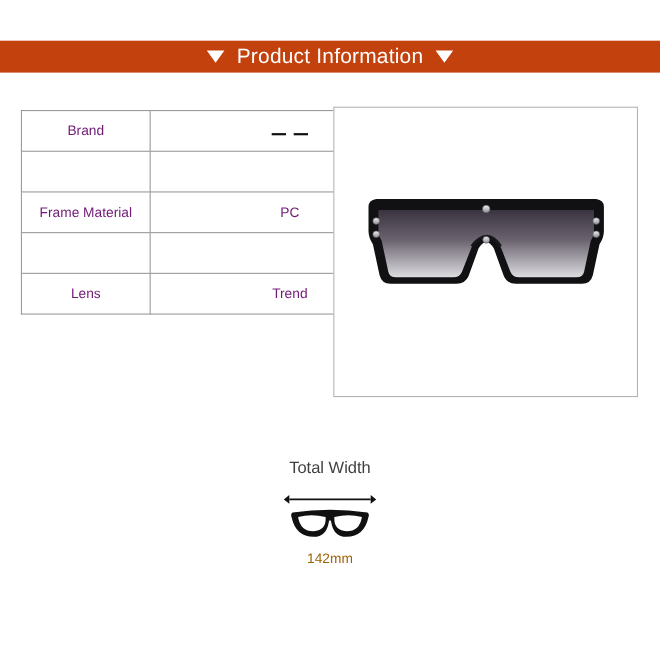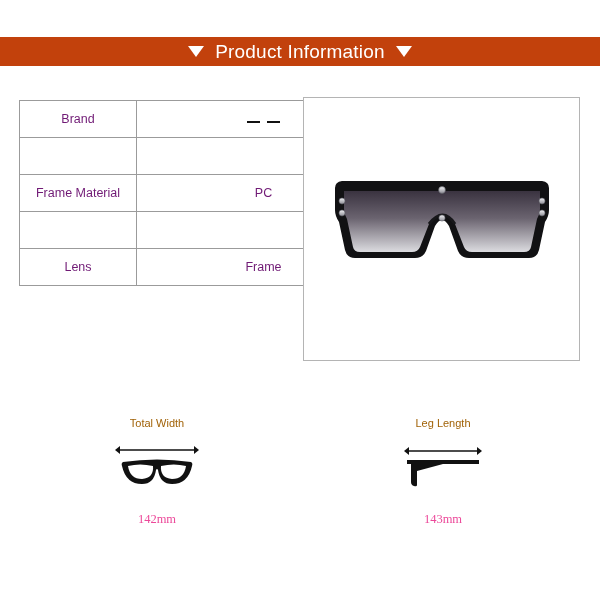--- a/index.html
+++ b/index.html
@@ -108,37 +108,37 @@
     padding: 0 14px;
     box-sizing: border-box;
   }
   .measure-item {
     flex: 1 1 0;
     display: flex;
     flex-direction: column;
     align-items: center;
   }
   .measure-label {
-    font-size: 11px;
-    color: #a16207;
+    font-size: 15px;
+    color: #404040;
     line-height: 1;
     white-space: nowrap;
   }
   .measure-icon {
     height: 48px;
     margin-top: 13px;
     display: flex;
     align-items: center;
     justify-content: center;
   }
   .measure-value {
-    margin-top: 23px;
+    margin-top: 8px;
     font-size: 12.5px;
-    color: #ec4899;
-    font-family: Liberation Serif, serif;
+    color: #a16207;
+    font-family: Liberation Sans, sans-serif;
     line-height: 1;
     white-space: nowrap;
   }
 </style>
 </head>
 <body>
 
 <div class="header-bar">
   <span class="tri-down"></span>
   <span class="header-title">Product Information</span>
@@ -161,21 +161,21 @@
       <tr>
         <td class="label-cell">Frame Material</td>
         <td class="value-cell">PC</td>
       </tr>
       <tr>
         <td class="label-cell"></td>
         <td class="value-cell"></td>
       </tr>
       <tr>
         <td class="label-cell">Lens</td>
-        <td class="value-cell">Frame</td>
+        <td class="value-cell">Trend</td>
       </tr>
     </tbody>
 </table>
 
 <div class="product-panel">
   <svg width="250" height="150" viewBox="0 0 250 150">
     <defs>
       <linearGradient id="lensGrad" x1="0" y1="0" x2="0" y2="1">
         <stop offset="0%" stop-color="#3a3340"></stop>
         <stop offset="45%" stop-color="#6b6470"></stop>
@@ -222,28 +222,13 @@
             <path d="M6,2 L1,6 L6,10 Z" fill="#111" stroke="none"></path>
             <path d="M80,2 L85,6 L80,10 Z" fill="#111" stroke="none"></path>
           </g>
           <path d="M9,18 Q43,13 77,18 Q79,19 78,22 Q74,40 58,40 Q46,40 44,26 Q43,24 42,26 Q40,40 28,40 Q12,40 8,22 Q7,19 9,18 Z" fill="#111"></path>
           <path d="M14,22 Q26,19 39,22 Q40,34 28,35 Q16,35 14,22 Z" fill="#fff"></path>
           <path d="M47,22 Q60,19 72,22 Q70,35 58,35 Q46,34 47,22 Z" fill="#fff"></path>
         </svg>
       </div>
       <div class="measure-value">142mm</div>
     </div>
-    <div class="measure-item">
-      <div class="measure-label">Leg Length</div>
-      <div class="measure-icon">
-        <svg width="80" height="44" viewBox="0 0 80 44">
-          <g stroke="#111" stroke-width="1.6" fill="none">
-            <line x1="6" y1="7" x2="74" y2="7"></line>
-            <path d="M6,3 L1,7 L6,11 Z" fill="#111" stroke="none"></path>
-            <path d="M74,3 L79,7 L74,11 Z" fill="#111" stroke="none"></path>
-          </g>
-          <path d="M4,16 L76,16 L76,20 L14,20 L14,41 Q14,43 11,42 Q8,41 8,38 L8,20 L4,20 Z" fill="#111"></path>
-          <path d="M14,20 L40,20 L14,27 Z" fill="#111"></path>
-        </svg>
-      </div>
-      <div class="measure-value">143mm</div>
-    </div>
   </div>
 
 </body></html>

